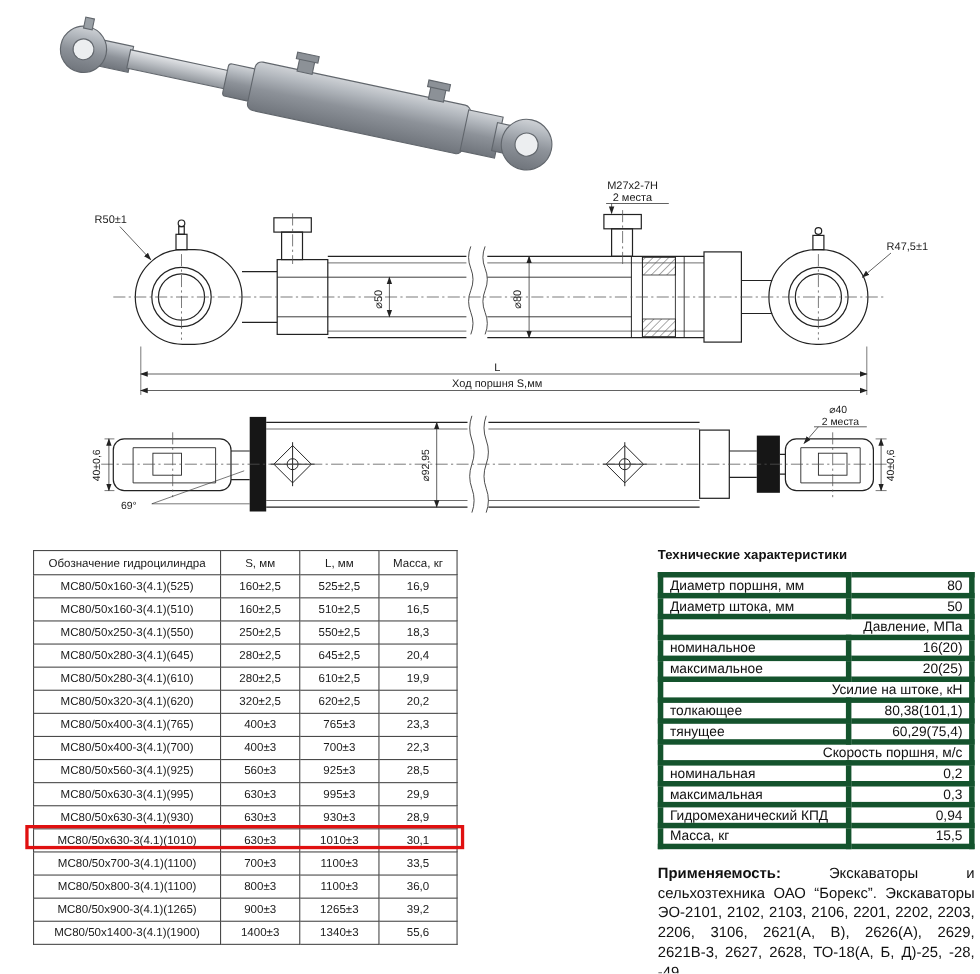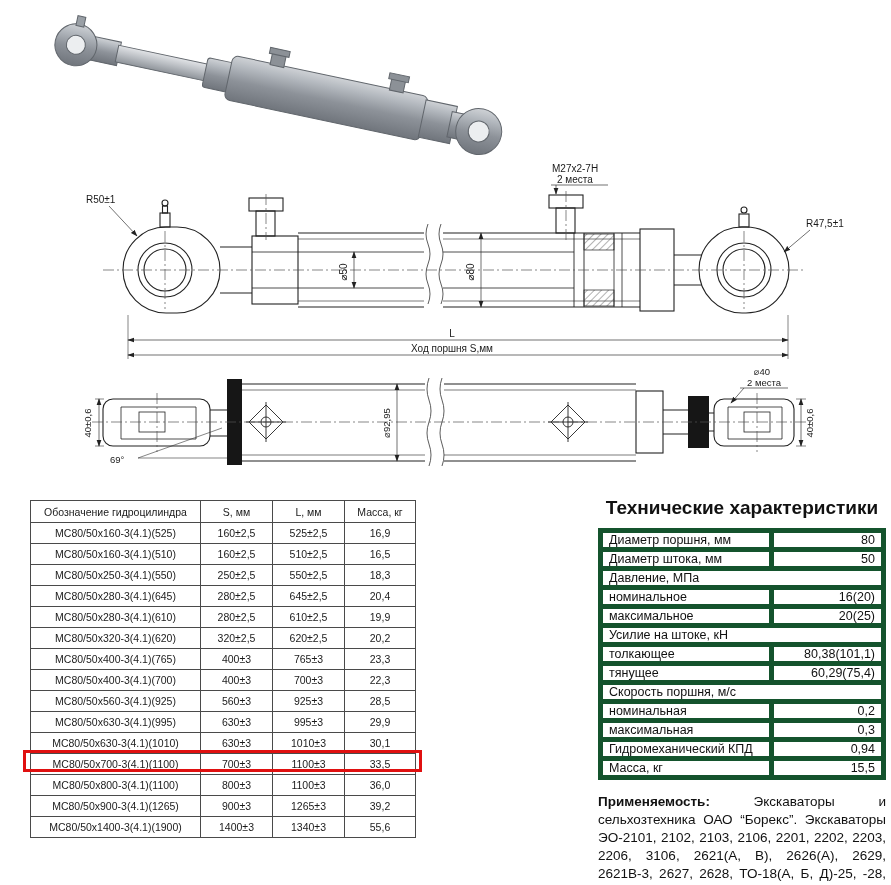--- a/index.html
+++ b/index.html
@@ -7,25 +7,25 @@
   .page{position:relative;width:891px;height:885px;background:#fff;overflow:hidden;
         font-family:"Liberation Sans","DejaVu Sans",sans-serif;color:#111}
   .drawing{position:absolute;left:0;top:0}
   .parts-wrap{position:absolute;left:30px;top:500px;width:385px}
   table.parts{border-collapse:collapse;width:100%;table-layout:fixed;font-size:10.5px;color:#1a1a1a}
   .parts th,.parts td{border:1px solid #4a4a4a;height:21px;padding:0 2px;text-align:center;
         white-space:nowrap;overflow:hidden;font-weight:normal}
   .parts thead th{height:22px}
   .highlight-box{position:absolute;left:-7px;right:-7px;border:3px solid #e01010;pointer-events:none}
   .specs-col{position:absolute;left:598px;top:497px;width:288px}
-  .specs-title{font-size:19px;font-weight:bold;text-align:center;margin-bottom:9px}
+  .specs-title{font-size:12px;font-weight:bold;text-align:left;margin-bottom:9px}
   table.specs{border-collapse:collapse;width:100%;font-size:12.5px}
   table.specs td{border:5px solid #14532d;height:19px;padding:0 6px}
   table.specs td.val{text-align:right;width:112px}
-  table.specs td.span{text-align:left}
+  table.specs td.span{text-align:right}
   .application{margin-top:13px;font-size:13.5px;line-height:1.33;text-align:justify}
   .application b{font-weight:bold}
 </style>
 </head>
 <body>
 
 <div class="page">
 
   <svg class="drawing" width="891" height="492" viewBox="0 0 891 492">
     <defs>
@@ -258,20 +258,26 @@
             <td>925±3</td>
             <td>28,5</td>
           </tr>
           <tr>
             <td>МС80/50х630-3(4.1)(995)</td>
             <td>630±3</td>
             <td>995±3</td>
             <td>29,9</td>
           </tr>
           <tr>
+            <td>МС80/50х630-3(4.1)(930)</td>
+            <td>630±3</td>
+            <td>930±3</td>
+            <td>28,9</td>
+          </tr>
+          <tr>
             <td>МС80/50х630-3(4.1)(1010)</td>
             <td>630±3</td>
             <td>1010±3</td>
             <td>30,1</td>
           </tr>
           <tr>
             <td>МС80/50х700-3(4.1)(1100)</td>
             <td>700±3</td>
             <td>1100±3</td>
             <td>33,5</td>

